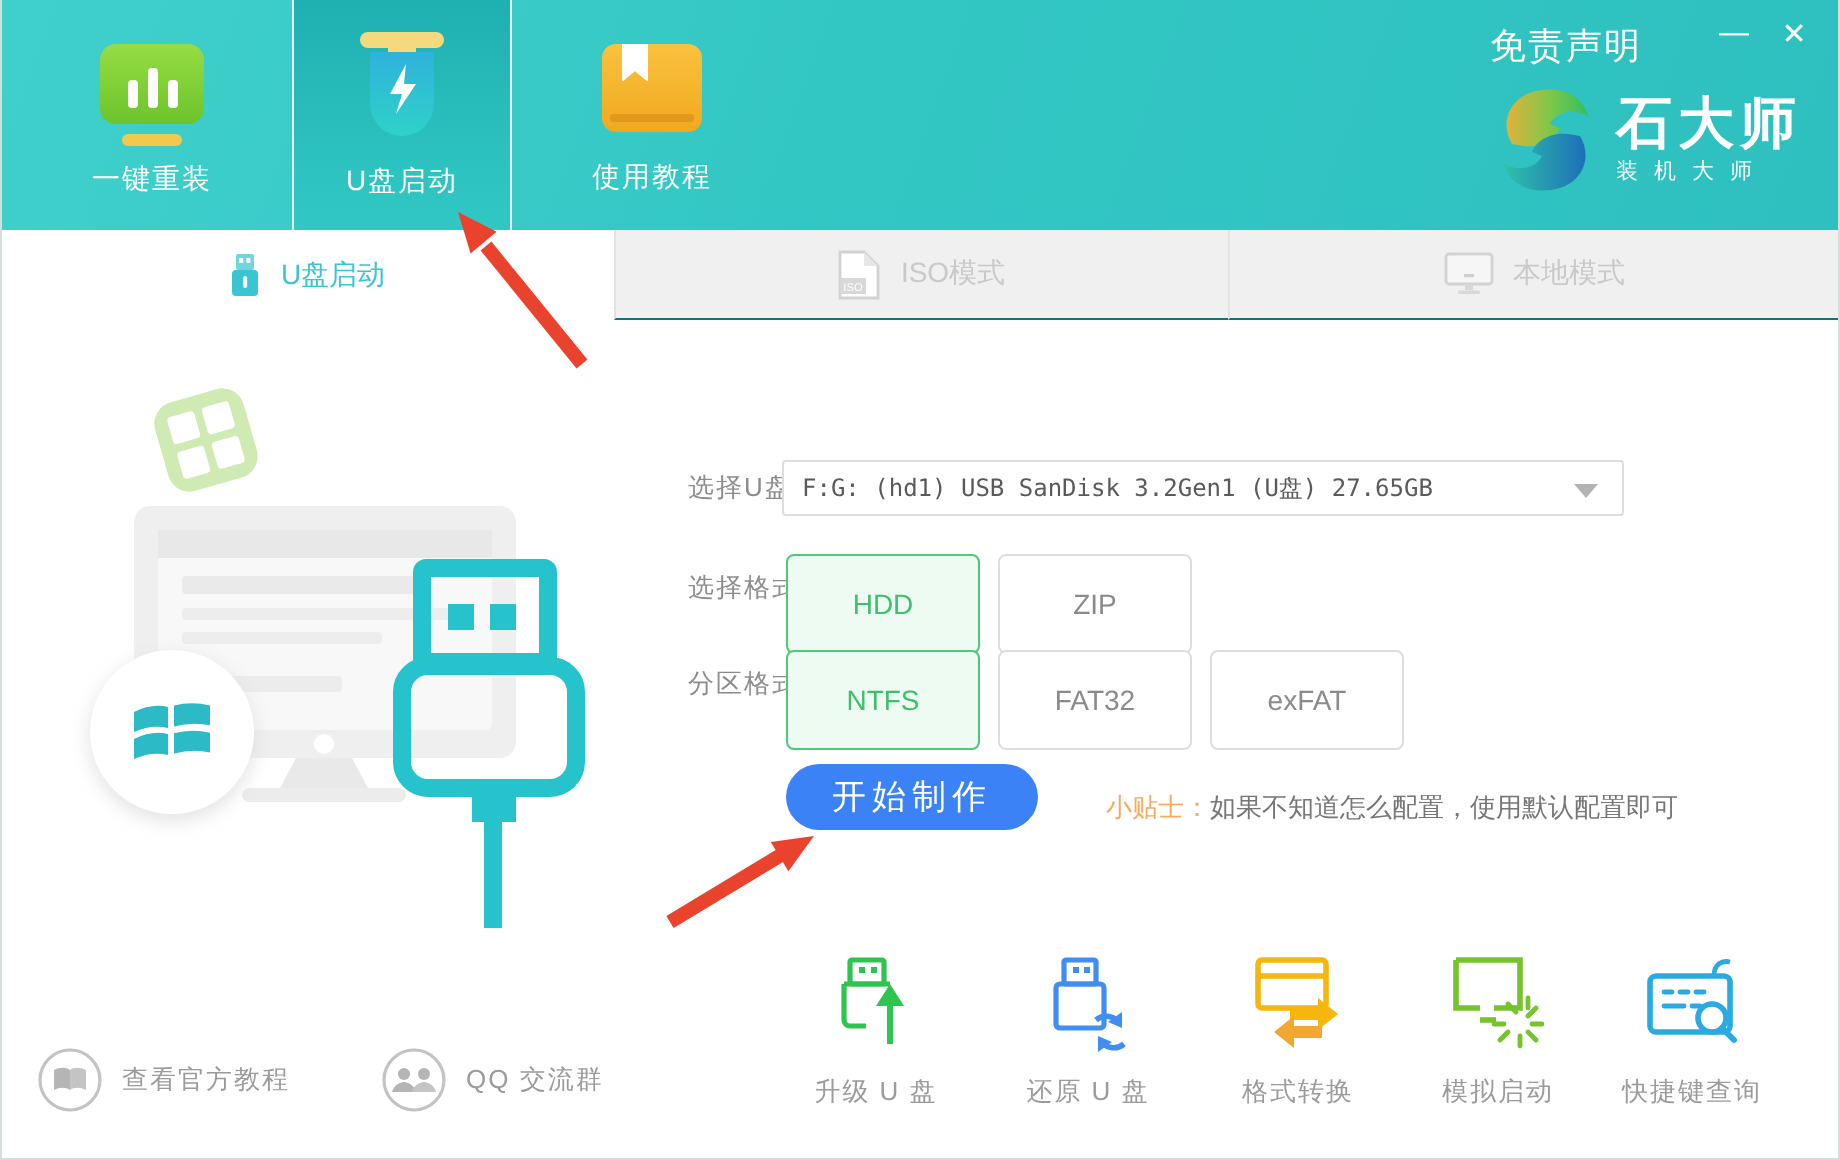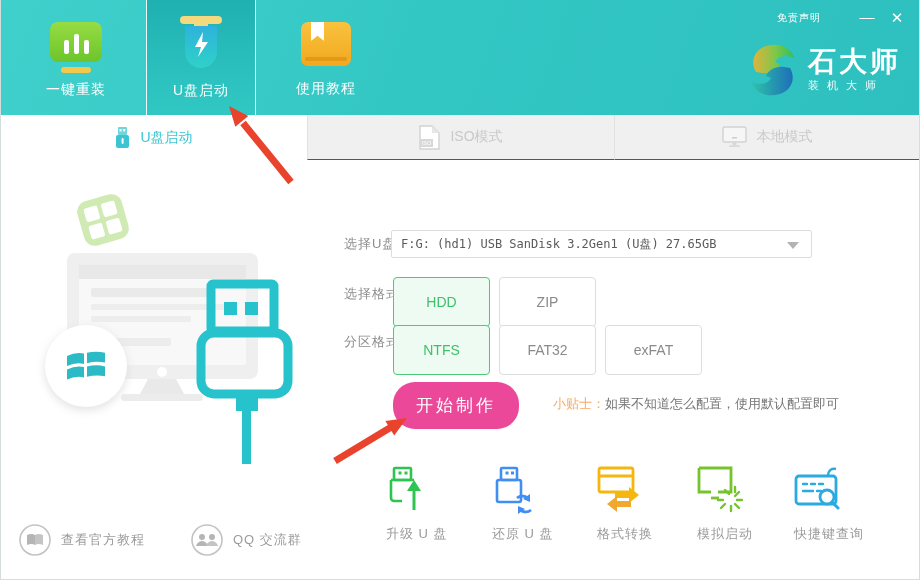--- a/index.html
+++ b/index.html
@@ -37,21 +37,21 @@
   .icon-reinstall i:nth-child(3){ height:14px; }
   .icon-reinstall-base{ width:30px; height:6px; background:#f2c94c; border-radius:3px; margin-top:5px; }
   
   .icon-book{ position:relative; width:50px; height:44px;
     background:linear-gradient(180deg,#f9c23e,#f2a81f); border-radius:7px; }
   .icon-book::after{ content:""; position:absolute; left:4px; right:4px; bottom:5px; height:4px;
     background:#e2991a; border-radius:2px; }
   .icon-book .mark{ position:absolute; left:10px; top:0; width:13px; height:19px; background:#fff;
     clip-path:polygon(0 0,100% 0,100% 100%,50% 72%,0 100%); border-radius:0 0 1px 1px; }
   
-  .disclaimer{ position:absolute; top:11px; right:98px; color:#fff; font-size:10px;
+  .disclaimer{ position:absolute; top:11px; right:98px; color:#fff; font-size:18px;
     letter-spacing:1px; cursor:pointer;font-family:Liberation Mono, monospace; }
   .btn-min{ position:absolute; top:8px; right:42px; width:20px; height:20px; color:#fff;
     font-size:15px; line-height:18px; text-align:center; cursor:pointer; }
   .btn-close{ position:absolute; top:8px; right:12px; width:20px; height:20px; color:#fff;
     font-size:15px; line-height:19px; text-align:center; cursor:pointer; }
   .brand{ position:absolute; right:18px; top:42px; display:flex; align-items:center; }
   .brand-texts{ margin-left:10px; color:#fff; }
   .brand-name{ font-size:28px; font-weight:bold; letter-spacing:3px; line-height:30px; }
   .brand-sub{ font-size:11px; letter-spacing:8px; margin-top:1px; opacity:.95; }
   
@@ -69,28 +69,28 @@
   .flabel{ position:absolute; font-size:13px; color:#8c8c8c; letter-spacing:1px; }
   .usb-select{ position:absolute; left:390px; top:70px; width:421px; height:28px;
     border:1px solid #ddd; border-radius:2px; background:#fff; cursor:pointer; }
   .usb-select .val{ position:absolute; left:9px; top:0; line-height:26px; font-size:12px;
     color:#5a5a5a; font-family:"DejaVu Sans Mono","Liberation Mono",monospace; white-space:nowrap; }
   .usb-select .arr{ position:absolute; right:12px; top:11px; width:0; height:0;
     border-left:6px solid transparent; border-right:6px solid transparent; border-top:7px solid #b3b3b3; }
   .opt{ position:absolute; width:97px; height:50px; border:1px solid #ddd; border-radius:4px;
     background:#fff; color:#8a8a8a; font-size:14px; text-align:center; line-height:32px; cursor:pointer; }
   .opt.sel{ border-color:#4ec97a; background:#eefbf2; color:#3ebf6b; }
-  .start-btn{ position:absolute; left:392px; top:222px; width:126px; height:47px; border:none;
-    border-radius:22px; background:#ec4899; color:#fff; font-size:17px; letter-spacing:3px;
+  .start-btn{ position:absolute; left:392px; top:222px; width:126px; height:33px; border:none;
+    border-radius:22px; background:#3b82f6; color:#fff; font-size:17px; letter-spacing:3px;
     cursor:pointer; font-family:inherit; }
   .tip{ position:absolute; left:552px; top:222px; height:43px; line-height:43px; font-size:13px; color:#767676; }
   .tip .pre{ color:#f7a95f; }
   
-  .tool{ position:absolute; top:306px; width:104px; display:flex; flex-direction:column;
-    align-items:flex-start; cursor:pointer; }
+  .tool{ position:absolute; top:318px; width:104px; display:flex; flex-direction:column;
+    align-items:center; cursor:pointer; }
   .tool .tlabel{ margin-top:11px; font-size:13px; color:#9b9b9b; letter-spacing:1px; }
   .flink{ position:absolute; top:364px; display:flex; align-items:center; gap:10px; cursor:pointer; }
   .flink .llabel{ font-size:13px; color:#9b9b9b; letter-spacing:1px; }
   
   .overlay{ position:absolute; inset:0; pointer-events:none; z-index:40; }
 </style>
 </head>
 <body>
 
 <div class="window">

